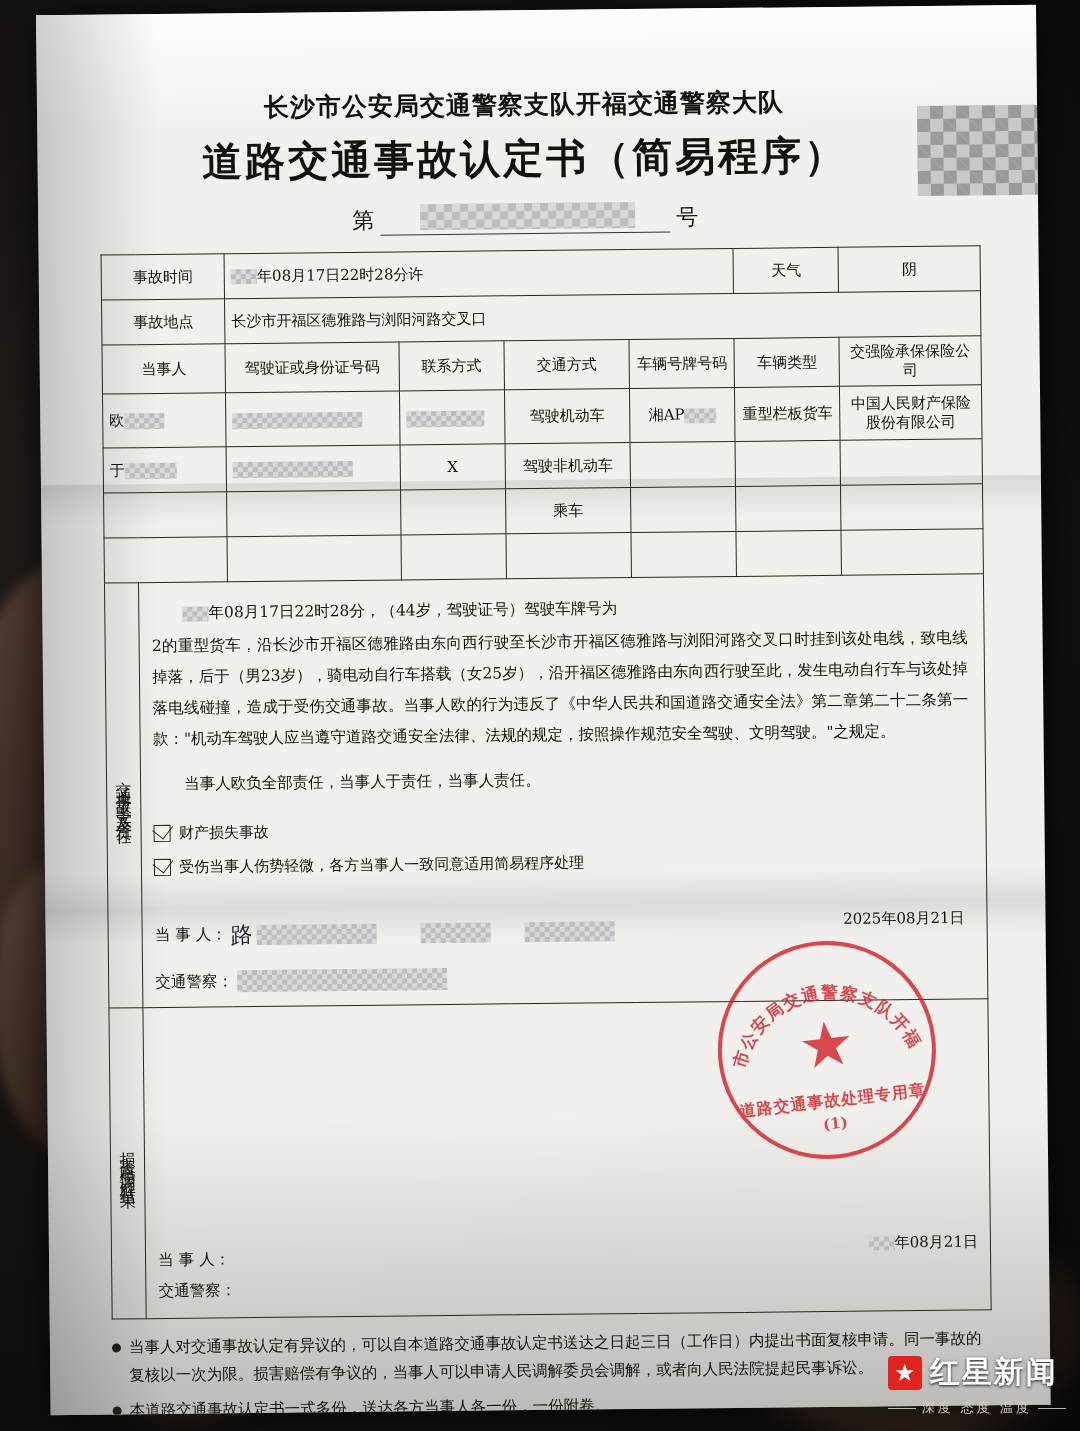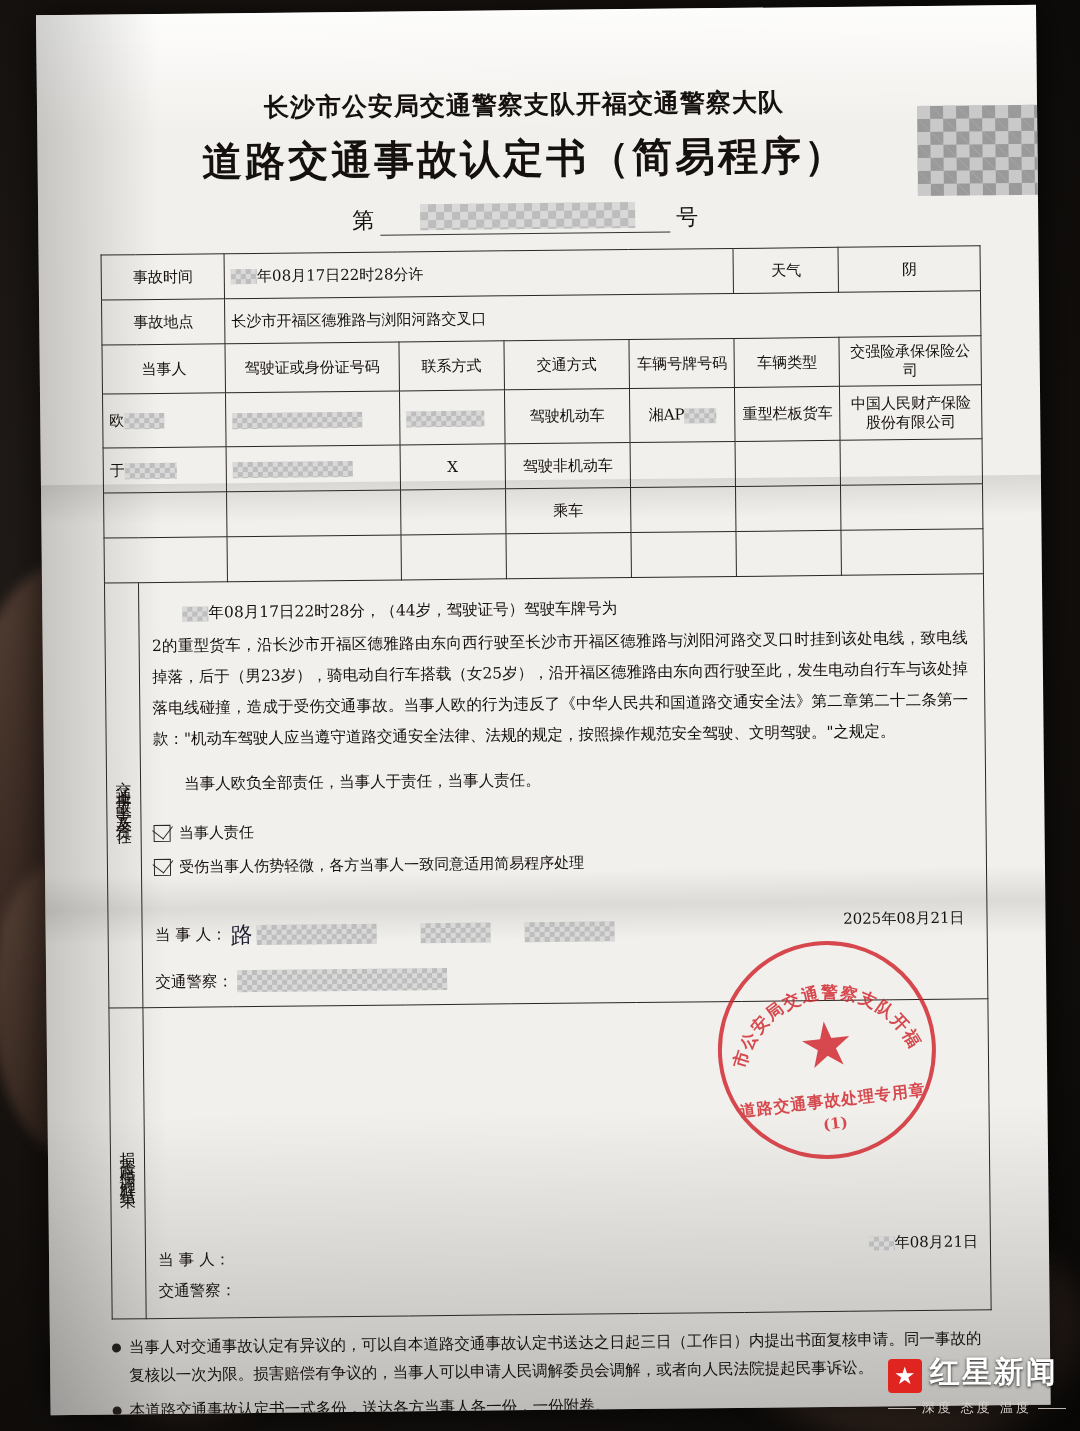--- a/index.html
+++ b/index.html
@@ -272,21 +272,21 @@
   }
 
   
   .watermark {
     position: absolute;
     right: 14px;
     bottom: 14px;
     text-align: center;
     z-index: 5;
   }
-  .wm-top { display: flex; align-items: flex-end; gap: 8px; }
+  .wm-top { display: flex; align-items: center; gap: 8px; }
   .wm-logo {
     width: 34px; height: 34px;
     background: #e0241f;
     position: relative;
     border-radius: 4px;
   }
   .wm-logo::after {
     content: "★";
     position: absolute;
     left: 50%; top: 50%;
@@ -451,21 +451,21 @@
             <div class="facts">
               <p class="indent">
                 <span class="redact fine" style="width:26px;height:15px;"></span><span>年08月17日22时28分，（44岁，驾驶证号）驾驶车牌号为</span>
               </p>
               <p>2的重型货车，沿长沙市开福区德雅路由东向西行驶至长沙市开福区德雅路与浏阳河路交叉口时挂到该处电线，致电线掉落，后于（男23岁），骑电动自行车搭载（女25岁），沿开福区德雅路由东向西行驶至此，发生电动自行车与该处掉落电线碰撞，造成于受伤交通事故。当事人欧的行为违反了《中华人民共和国道路交通安全法》第二章第二十二条第一款："机动车驾驶人应当遵守道路交通安全法律、法规的规定，按照操作规范安全驾驶、文明驾驶。"之规定。</p>
               <p class="indent" style="margin-top:14px">当事人欧负全部责任，当事人于责任，当事人责任。</p>
 
               <div style="margin-top:18px">
                 <div class="checkline">
                   <span class="chk checked"></span>
-                  <span>当事人责任</span>
+                  <span>财产损失事故</span>
                 </div>
                 <div class="checkline">
                   <span class="chk checked"></span>
                   <span>受伤当事人伤势轻微，各方当事人一致同意适用简易程序处理</span>
                 </div>
               </div>
 
               <div class="sig-block">
                 <div class="sig-row">
                   <span>当 事 人：</span>

